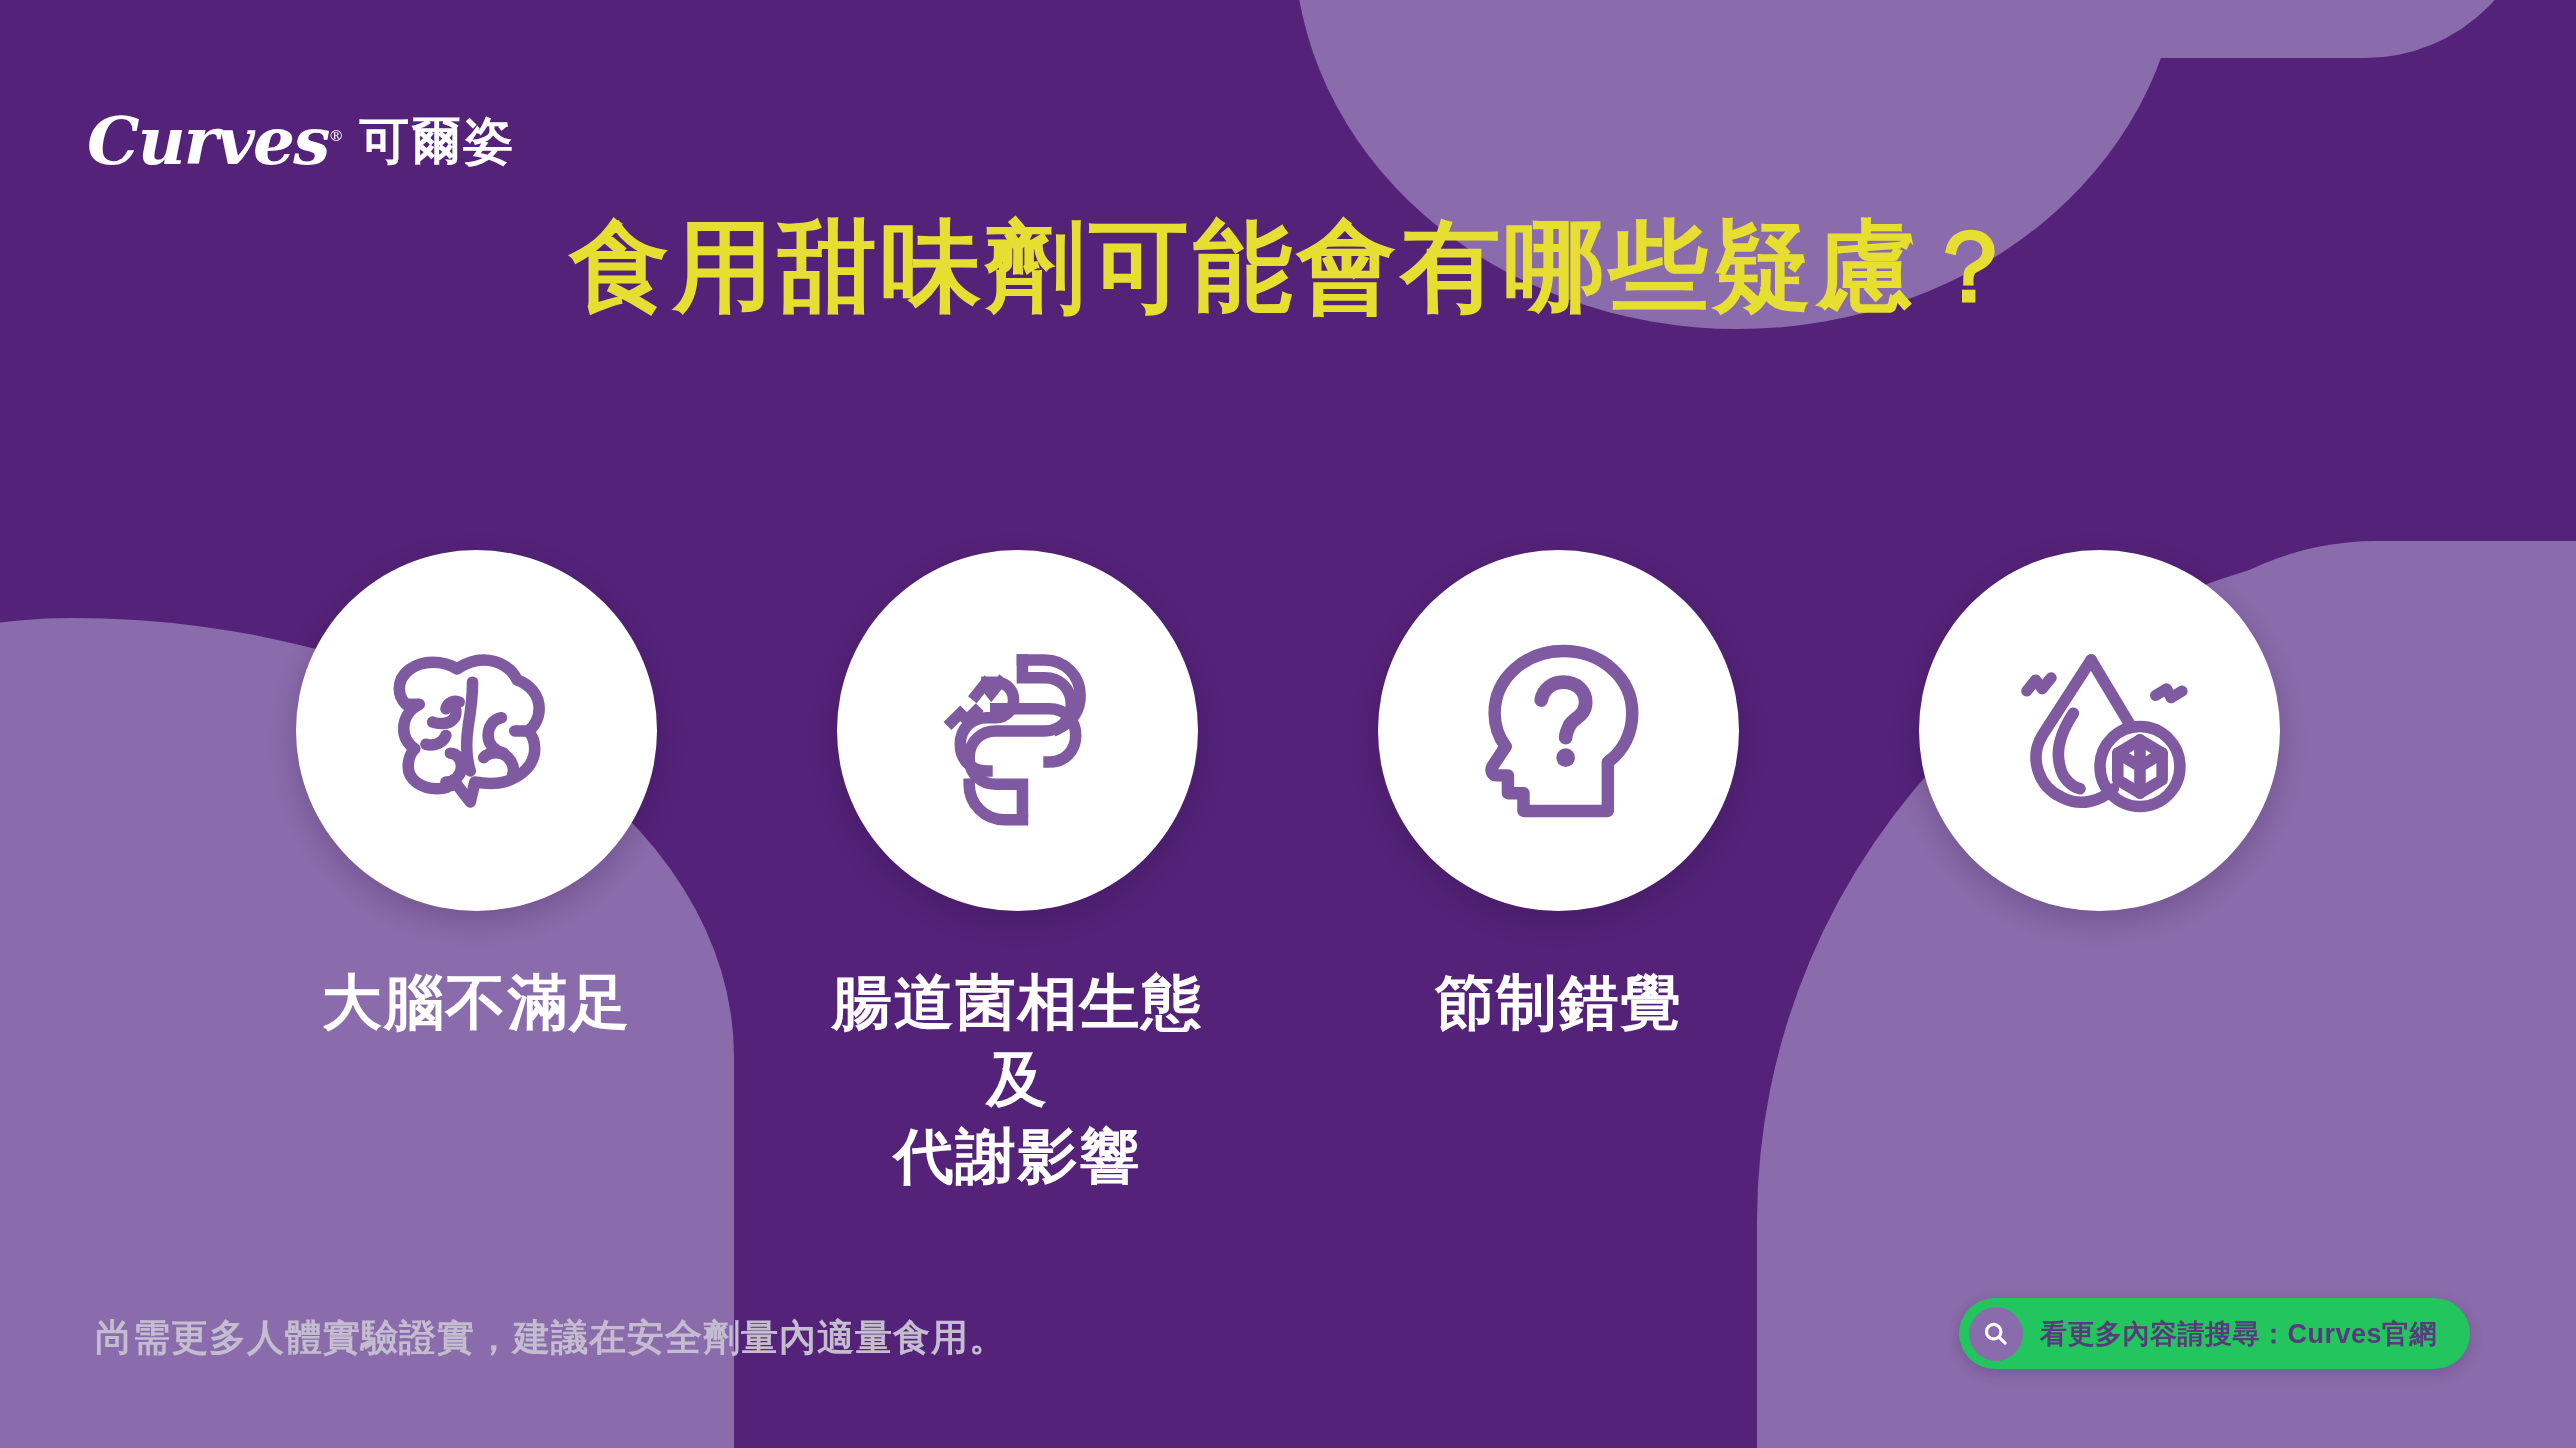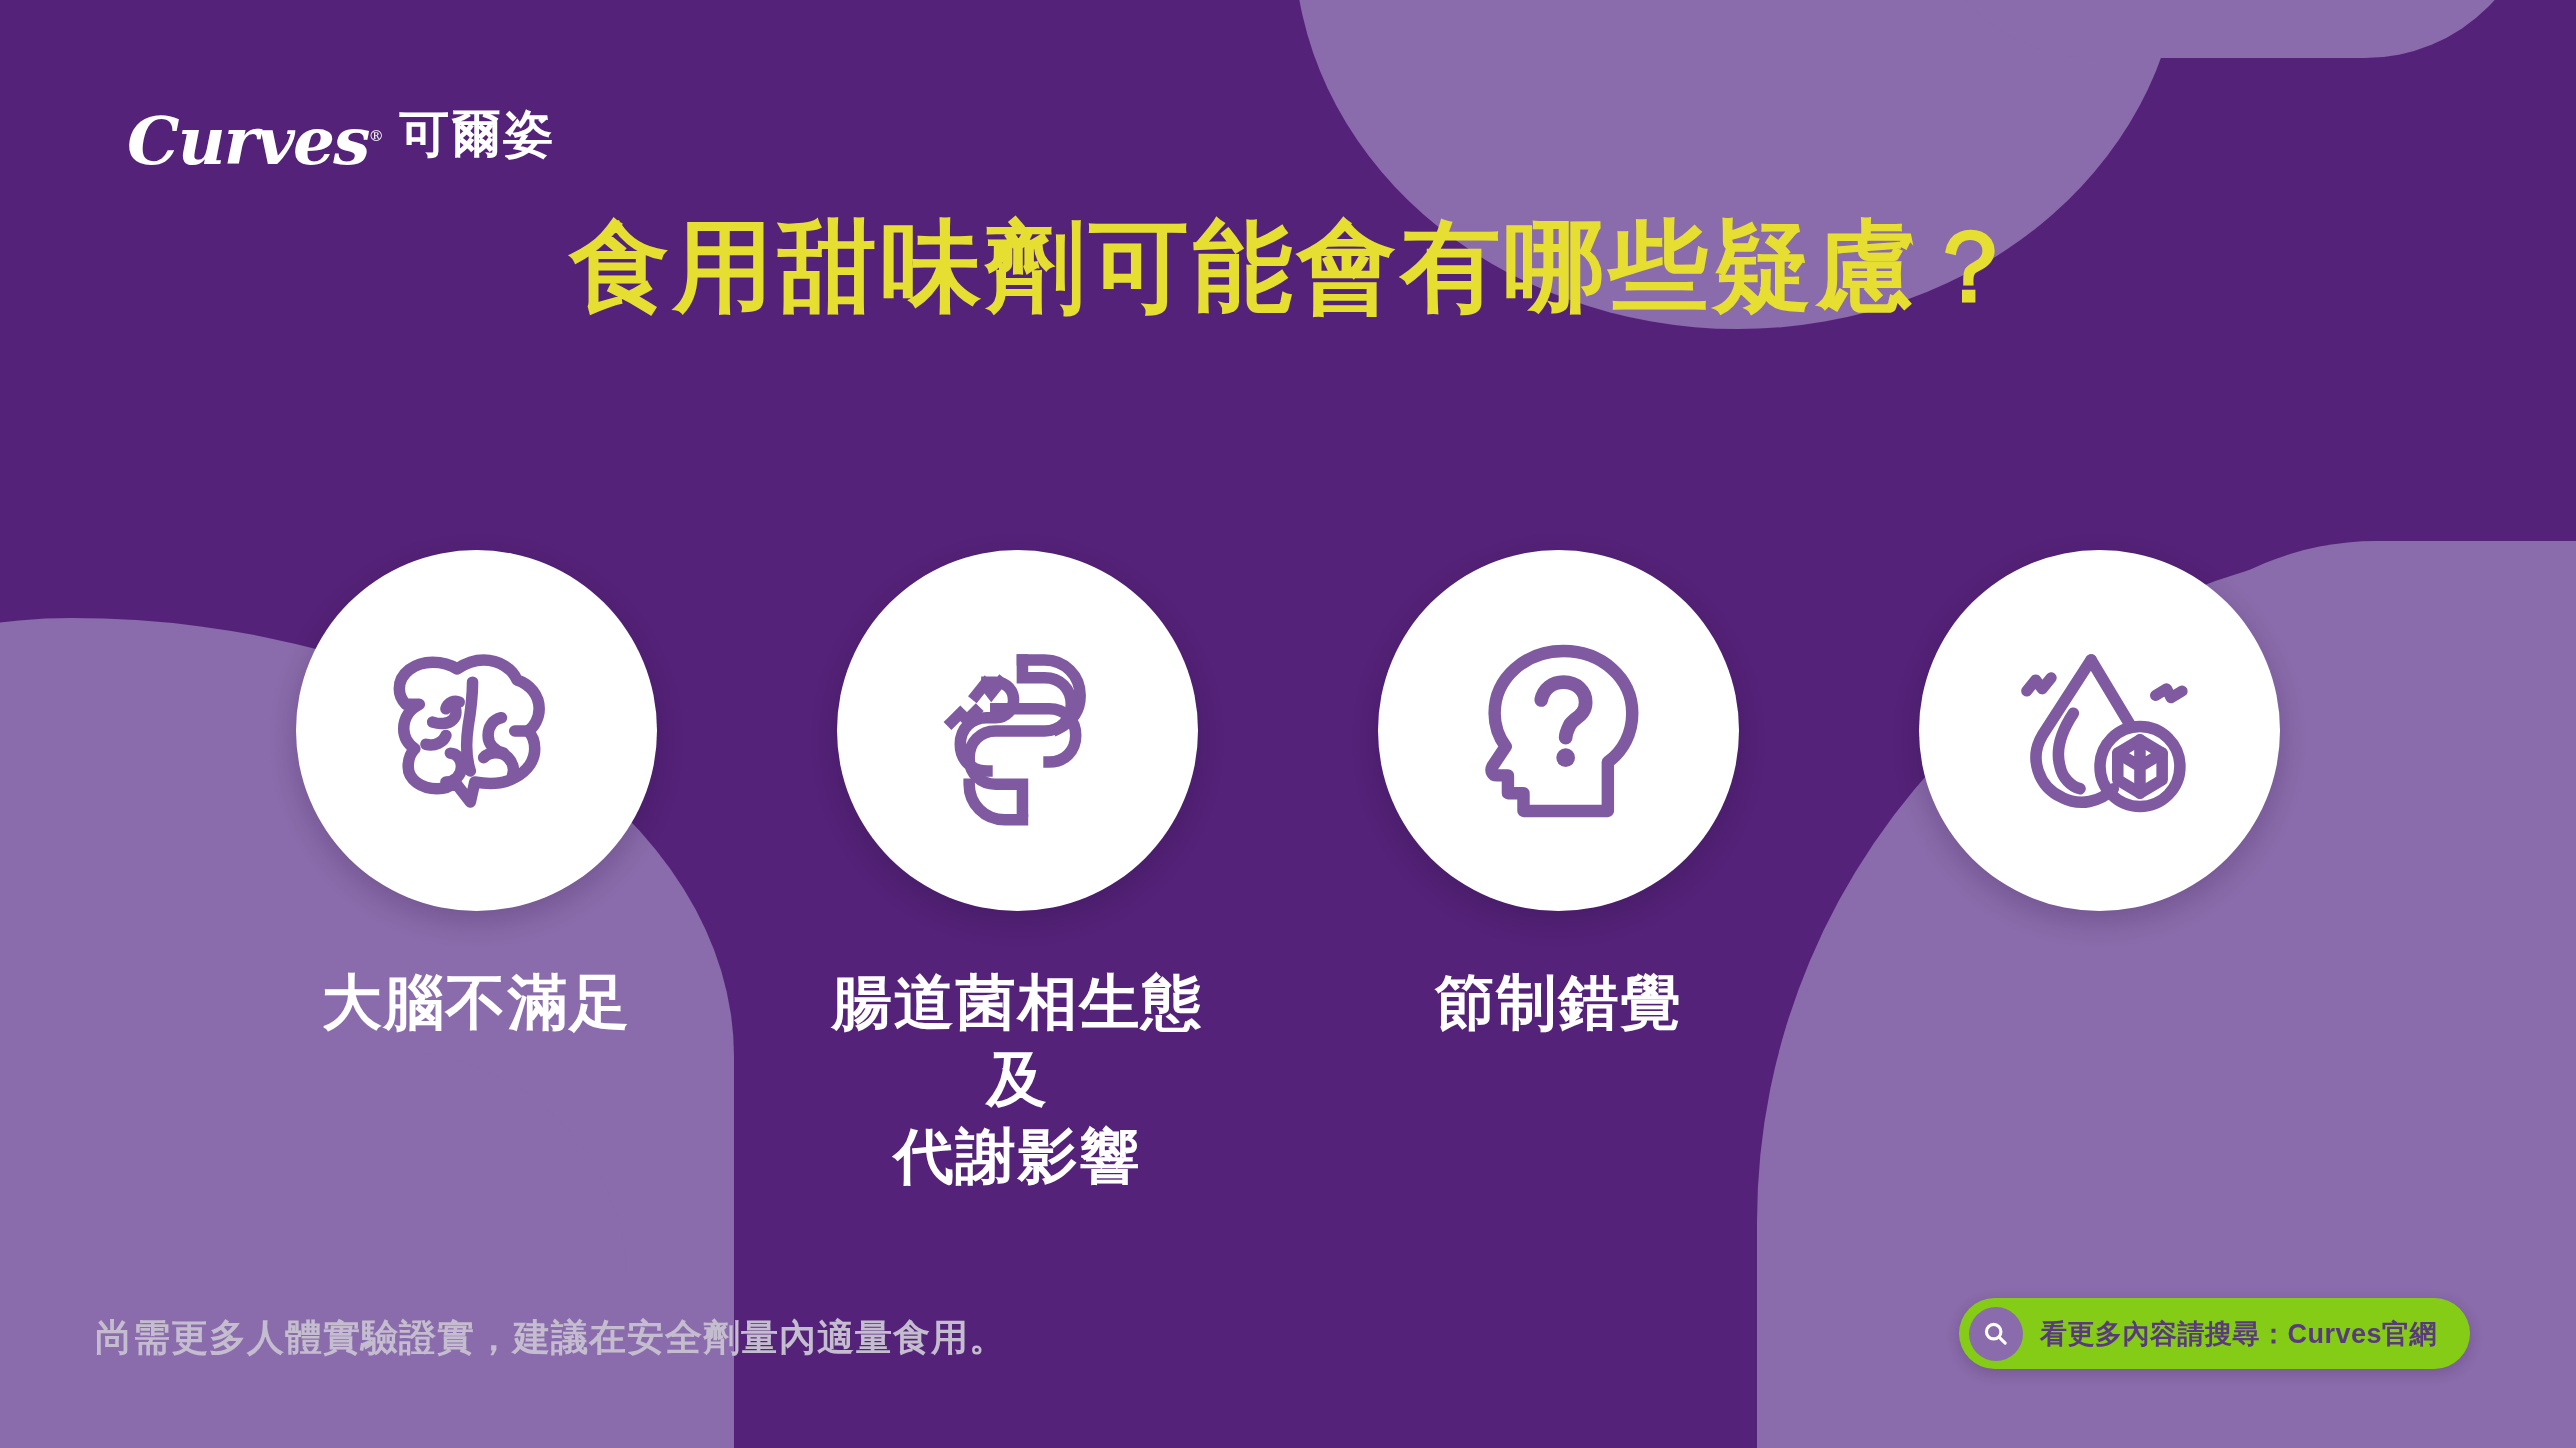--- a/index.html
+++ b/index.html
@@ -51,23 +51,22 @@
   }
   .blob-bottom-right-2 {
     width:734px; height:454px;
     left:2086px; top:541px;
     border-radius:290px 0 0 0;
   }
 
   
   .logo {
     position:absolute; left:87px; top:108px;
-    display:flex; align-items:flex-start; gap:17.4px;
+    display:flex; align-items:center; gap:17.4px;
     color:#ffffff;
-    margin-left:40px;
   }
   .logo-script {
     font-family:"DejaVu Serif", serif;
     font-style:italic; font-weight:700;
     font-size:66px; letter-spacing:-1.9px;
     line-height:1; position:relative;
   }
   .logo-reg {
     font-size:15.4px; vertical-align:super;
     font-style:normal; font-weight:400;
@@ -121,21 +120,21 @@
     position:absolute; left:95px; bottom:85px;
     color:#c4bccf;
     font-size:37px; font-weight:700;
     letter-spacing:1px;
   }
 
   
   .search-pill {
     position:absolute; right:106px; bottom:79px;
     height:71px;
-    background:#84cc16;
+    background:#22c55e;
     border-radius:39px;
     display:flex; align-items:center;
     padding:0 33px 0 9.7px;
     gap:17.4px;
     box-shadow:0 3.9px 13.5px rgba(30,8,50,0.18);
   }
   .search-badge {
     width:54px; height:54px; border-radius:50%;
     background:#8a6bab;
     display:flex; align-items:center; justify-content:center;

